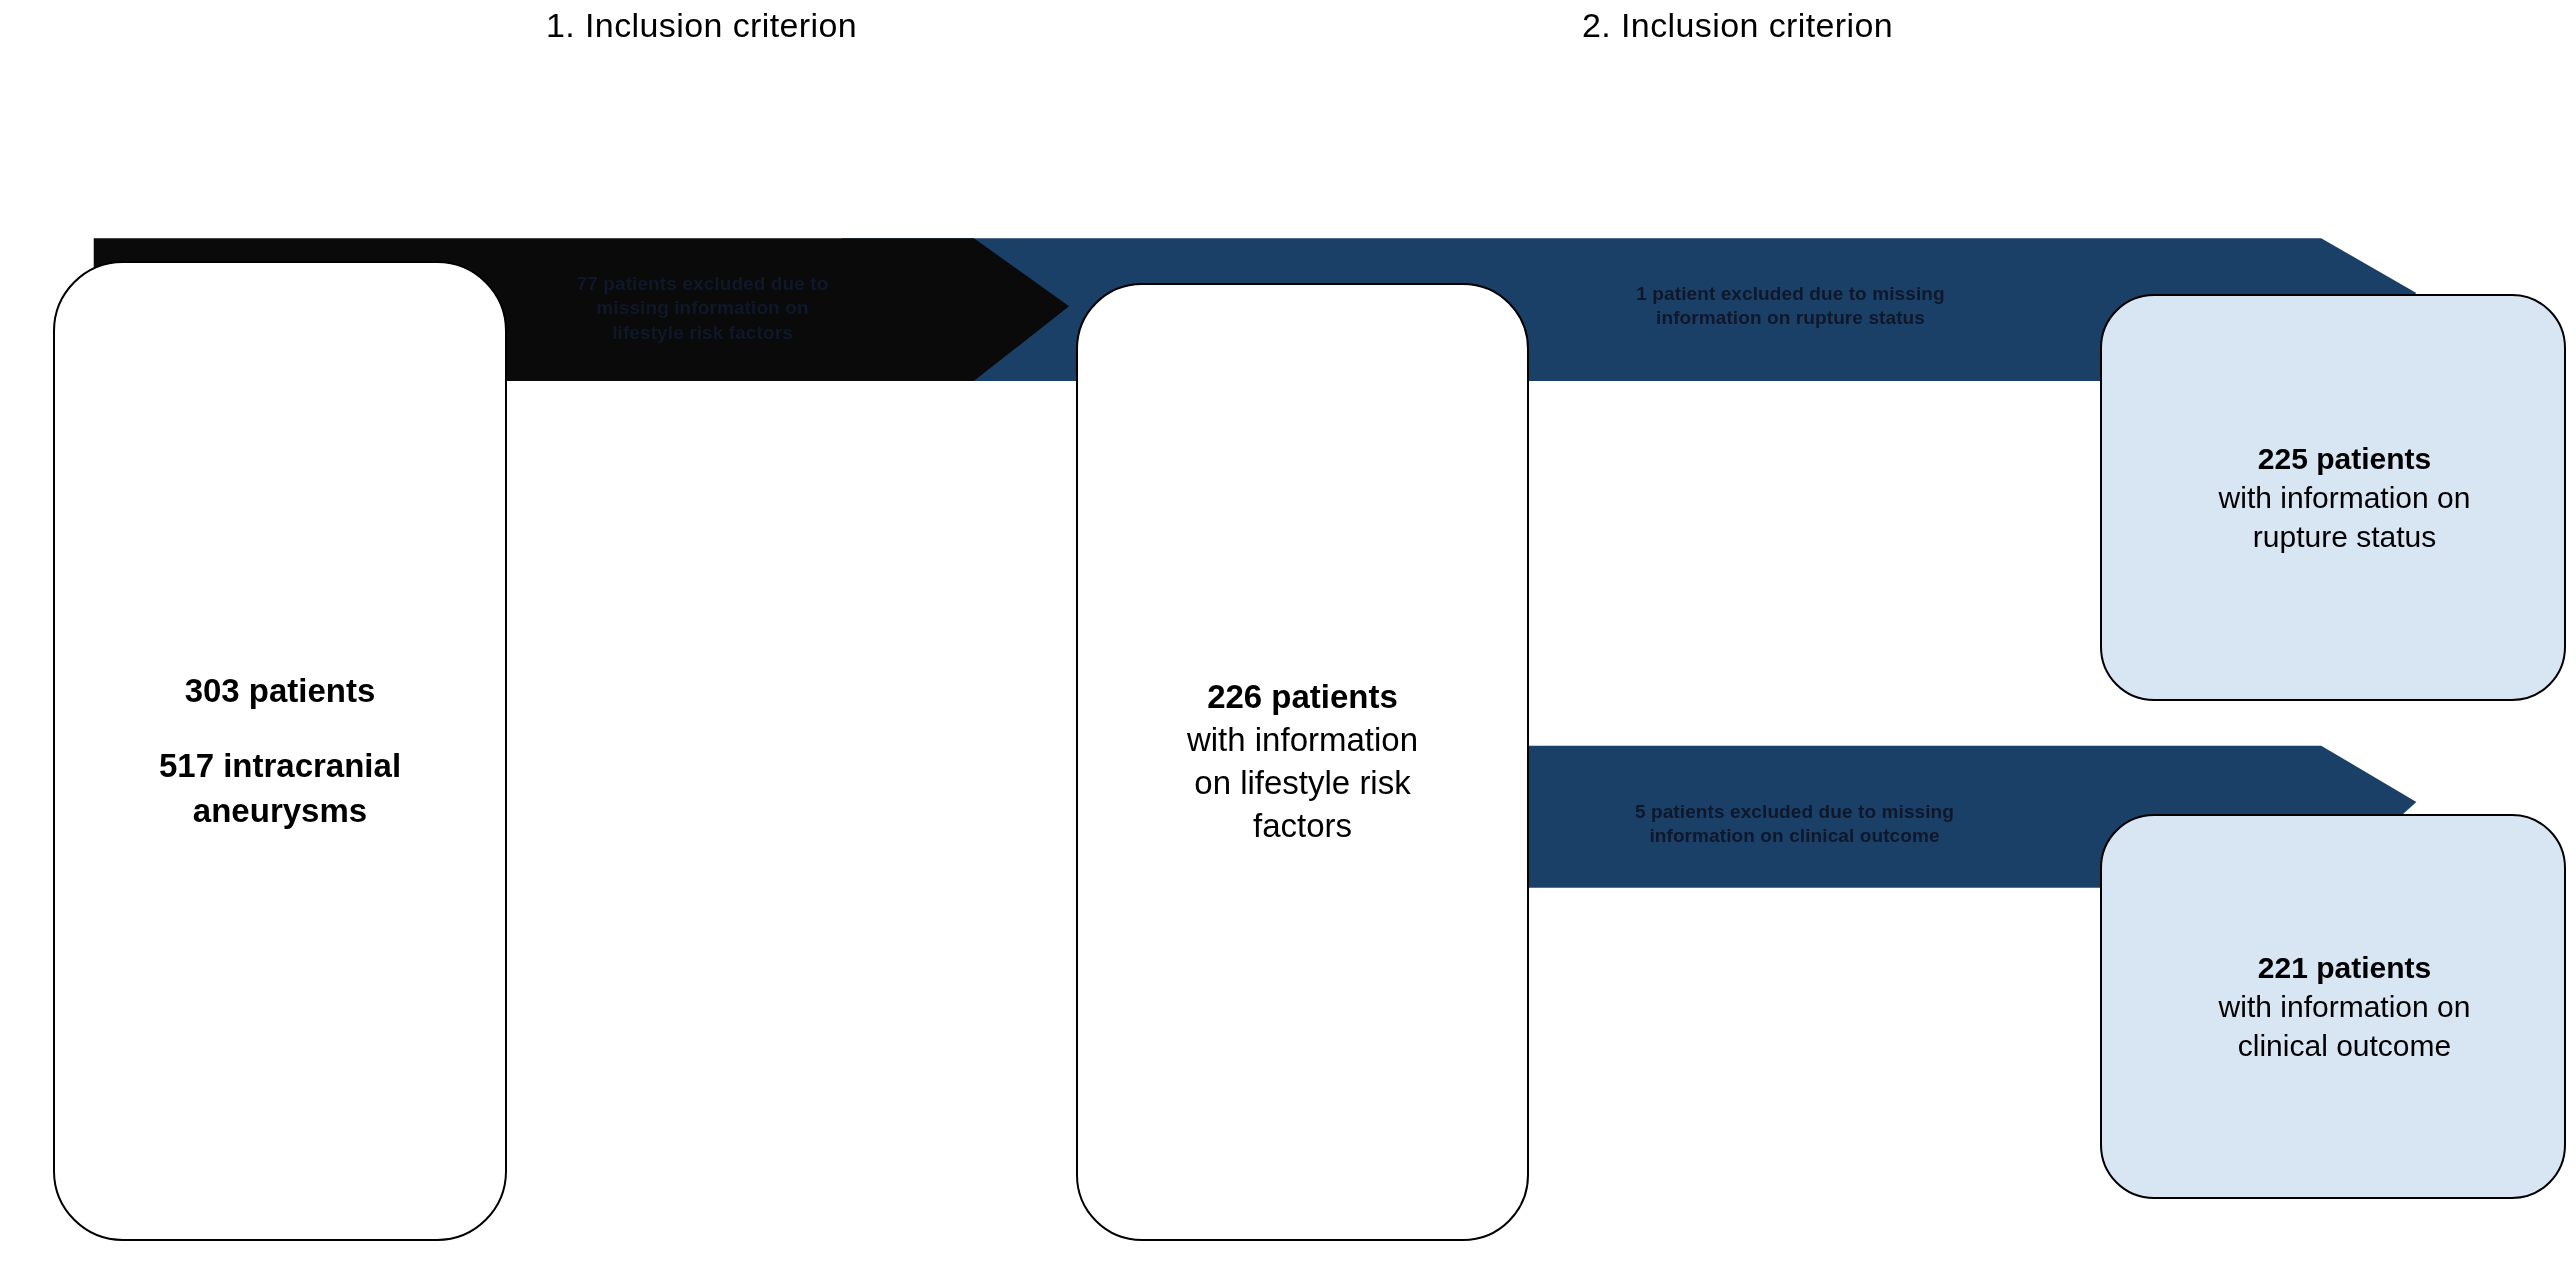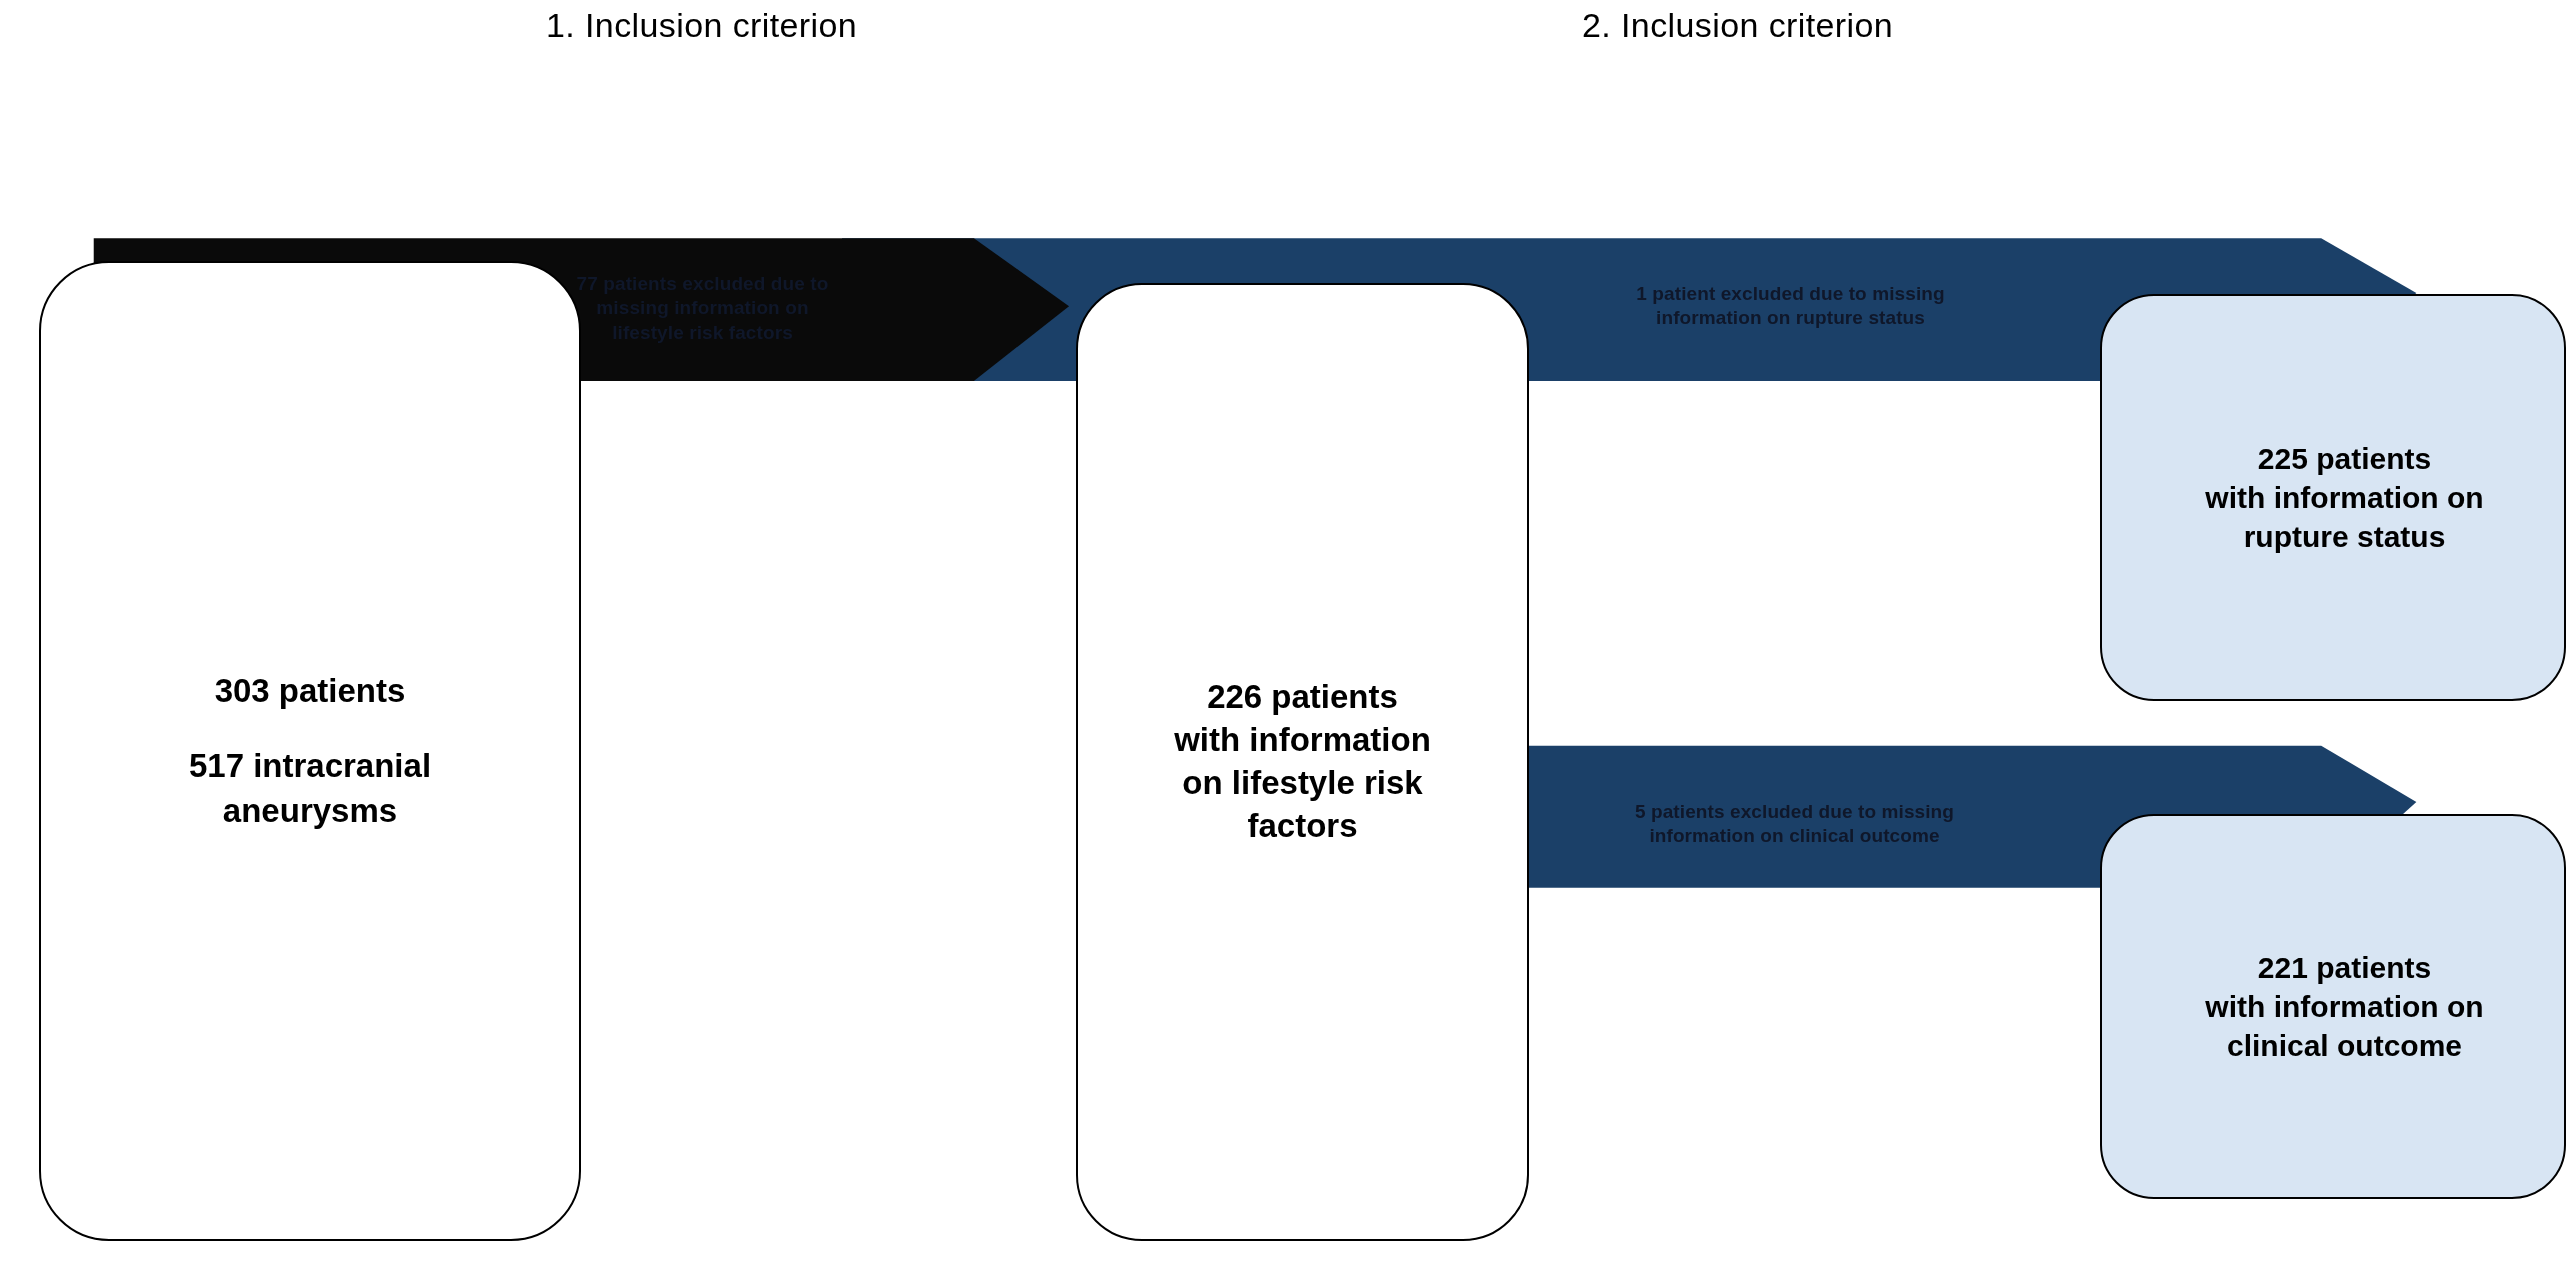--- a/index.html
+++ b/index.html
@@ -58,24 +58,24 @@
     justify-content: center;
     text-align: center;
     color: #000000;
   }
   .node-white { background: #ffffff; }
   .node-blue  { background: #D8E5F3; padding-left: 23px; }
 
   .node-inner { width: 100%; padding: 0 19px; box-sizing: border-box; }
 
   .line-bold { font-weight: bold; }
-  .line-reg  { font-weight: bold; }
+  .line-reg  { font-weight: normal; }
 
   #node-cohort {
-    left: 39px; top: 261px; width: 542px; height: 980px;
+    left: 53px; top: 261px; width: 454px; height: 980px;
     border-radius: 70px;
   }
   #node-cohort .node-inner { font-size: 33px; line-height: 1.34; }
   #node-cohort .gap { height: 31px; }
 
   #node-lifestyle {
     left: 1076px; top: 283px; width: 453px; height: 958px;
     border-radius: 66px;
   }
   #node-lifestyle .node-inner { font-size: 33px; line-height: 1.30; }

